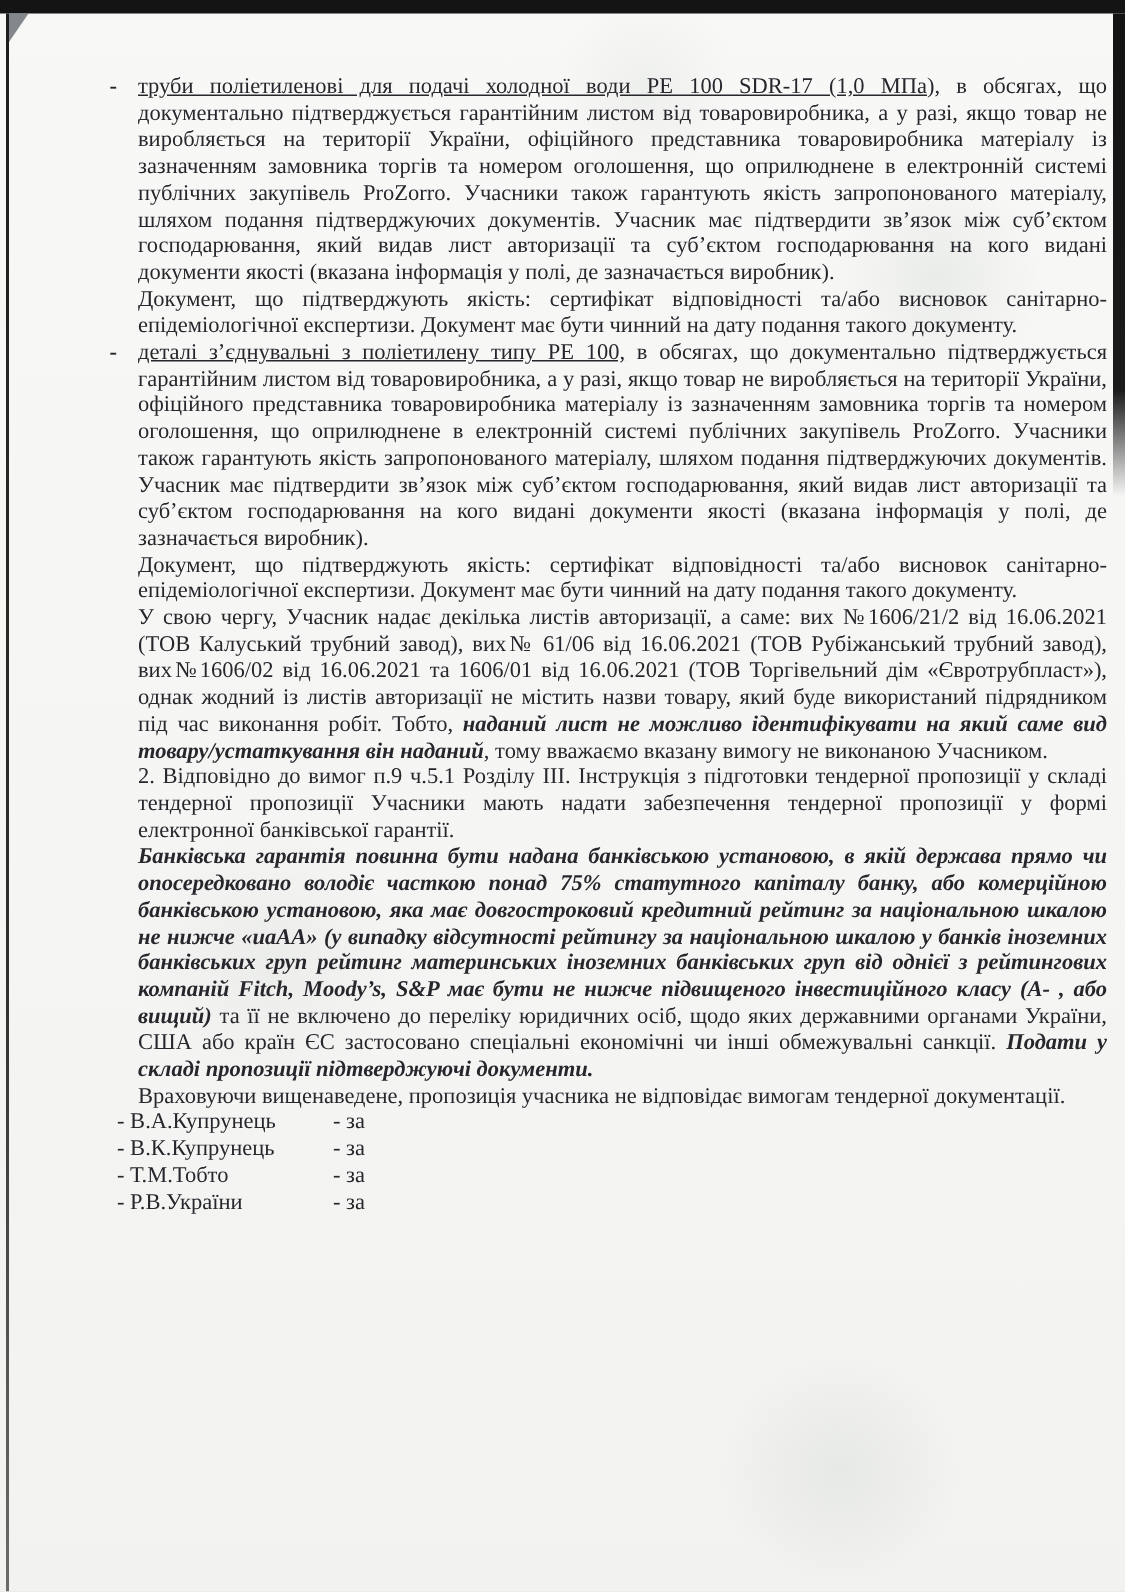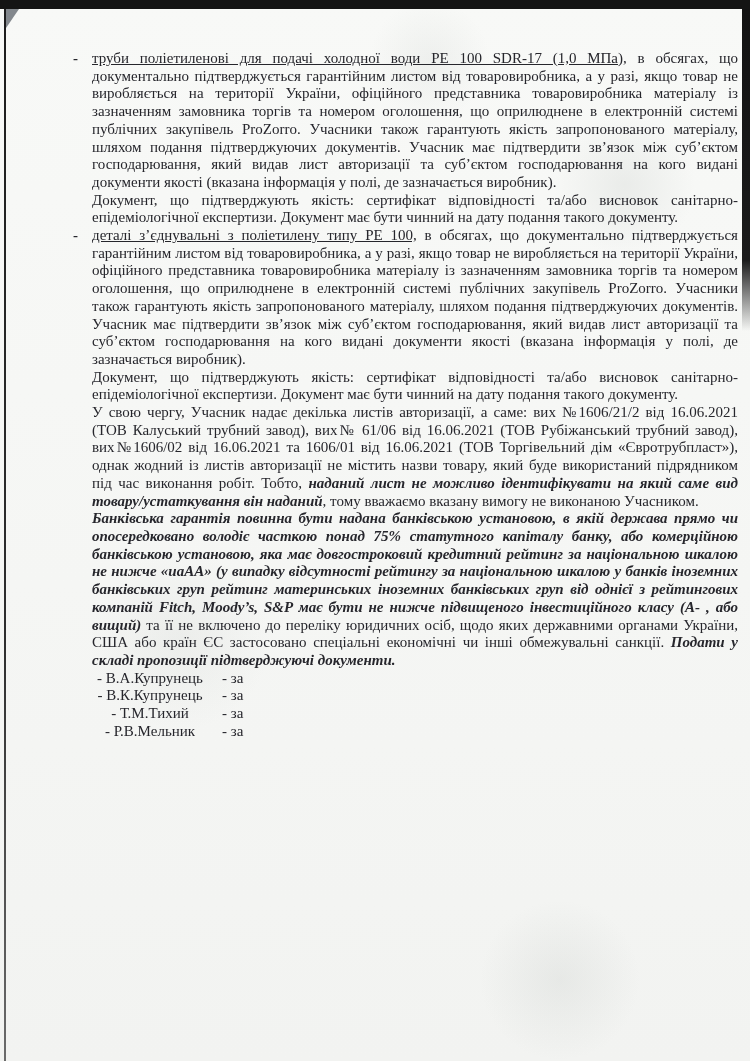--- a/index.html
+++ b/index.html
@@ -31,21 +31,21 @@
     font-size:15px;line-height:17.7px;color:#26262c;text-align:justify;
   }
   .doc p{margin:0;padding:0;}
   .bullet{margin-left:48px;position:relative;}
   .bullet .dash{position:absolute;left:-19px;top:0;font-weight:bold;}
   .lead{font-weight:normal;text-decoration:underline;}
   .bi{font-weight:bold;font-style:italic;}
   .indent30{margin-left:30px;}
   .indent36{margin-left:36px;}
   .hang-intro{margin-left:-6px;text-indent:36px;}
-  .votes{margin-left:-14px;text-align:center;}
+  .votes{margin-left:-14px;text-align:left;}
   .vote-row{display:flex;}
   .vote-name{width:144px;}
   .vote-val{}
 </style>
 </head>
 <body>
 
 <div class="paper">
   <div class="edge-top"></div>
   <div class="edge-left"></div>
@@ -63,41 +63,43 @@
     <p class="bullet">
       <span class="dash">-</span><span class="lead">деталі з’єднувальні з поліетилену типу РЕ 100,</span><span> в обсягах, що документально підтверджується гарантійним листом від товаровиробника, а у разі, якщо товар не виробляється на території України, офіційного представника товаровиробника матеріалу із зазначенням замовника торгів та номером оголошення, що оприлюднене в електронній системі публічних закупівель ProZorro. Учасники також гарантують якість запропонованого матеріалу, шляхом подання підтверджуючих документів. Учасник має підтвердити зв’язок між суб’єктом господарювання, який видав лист авторизації та суб’єктом господарювання на кого видані документи якості (вказана інформація у полі, де зазначається виробник).</span>
     </p>
 
     <p>Документ, що підтверджують якість: сертифікат відповідності та/або висновок санітарно-епідеміологічної експертизи. Документ має бути чинний на дату подання такого документу.</p>
 
     <p>
       <span>У свою чергу, Учасник надає декілька листів авторизації, а саме: вих №1606/21/2 від 16.06.2021 (ТОВ Калуський трубний завод), вих№ 61/06 від 16.06.2021 (ТОВ Рубіжанський трубний завод), вих№1606/02 від 16.06.2021 та 1606/01 від 16.06.2021 (ТОВ Торгівельний дім «Євротрубпласт»), однак жодний із листів авторизації не містить назви товару, який буде використаний підрядником під час виконання робіт. Тобто, </span><span class="bi">наданий лист не можливо ідентифікувати на який саме вид товару/устаткування він наданий</span><span>, тому вважаємо вказану вимогу не виконаною Учасником.</span>
     </p>
 
+    <p class="indent30">2. Відповідно до вимог п.9 ч.5.1 Розділу ІІІ. Інструкція з підготовки тендерної пропозиції у складі тендерної пропозиції Учасники мають надати забезпечення тендерної пропозиції у формі електронної банківської гарантії.</p>
 
     <p class="indent30">
       <span class="bi">Банківська гарантія повинна бути надана банківською установою, в якій держава прямо чи опосередковано володіє часткою понад 75% статутного капіталу банку, або комерційною банківською установою, яка має довгостроковий кредитний рейтинг за національною шкалою не нижче «иаАА» (у випадку відсутності рейтингу за національною шкалою у банків іноземних банківських груп рейтинг материнських іноземних банківських груп від однієї з рейтингових компаній Fitch, Moody’s, S&amp;P має бути не нижче підвищеного інвестиційного класу (А- , або вищий)</span><span> та її не включено до переліку юридичних осіб, щодо яких державними органами України, США або країн ЄС застосовано спеціальні економічні чи інші обмежувальні санкції. </span><span class="bi">Подати у складі пропозиції підтверджуючі документи.</span>
     </p>
 
 
+    <p>Враховуючи вищенаведене, пропозиція учасника не відповідає вимогам тендерної документації.</p>
 
 
     <div class="votes">
       <div class="vote-row">
         <span class="vote-name">- В.А.Купрунець</span>
         <span class="vote-val">- за</span>
       </div>
       <div class="vote-row">
         <span class="vote-name">- В.К.Купрунець</span>
         <span class="vote-val">- за</span>
       </div>
       <div class="vote-row">
-        <span class="vote-name">- Т.М.Тихий</span>
+        <span class="vote-name">- Т.М.Тобто</span>
         <span class="vote-val">- за</span>
       </div>
       <div class="vote-row">
-        <span class="vote-name">- Р.В.Мельник</span>
+        <span class="vote-name">- Р.В.України</span>
         <span class="vote-val">- за</span>
       </div>
     </div>
 
   </div>
 </div>
 
 </body></html>

